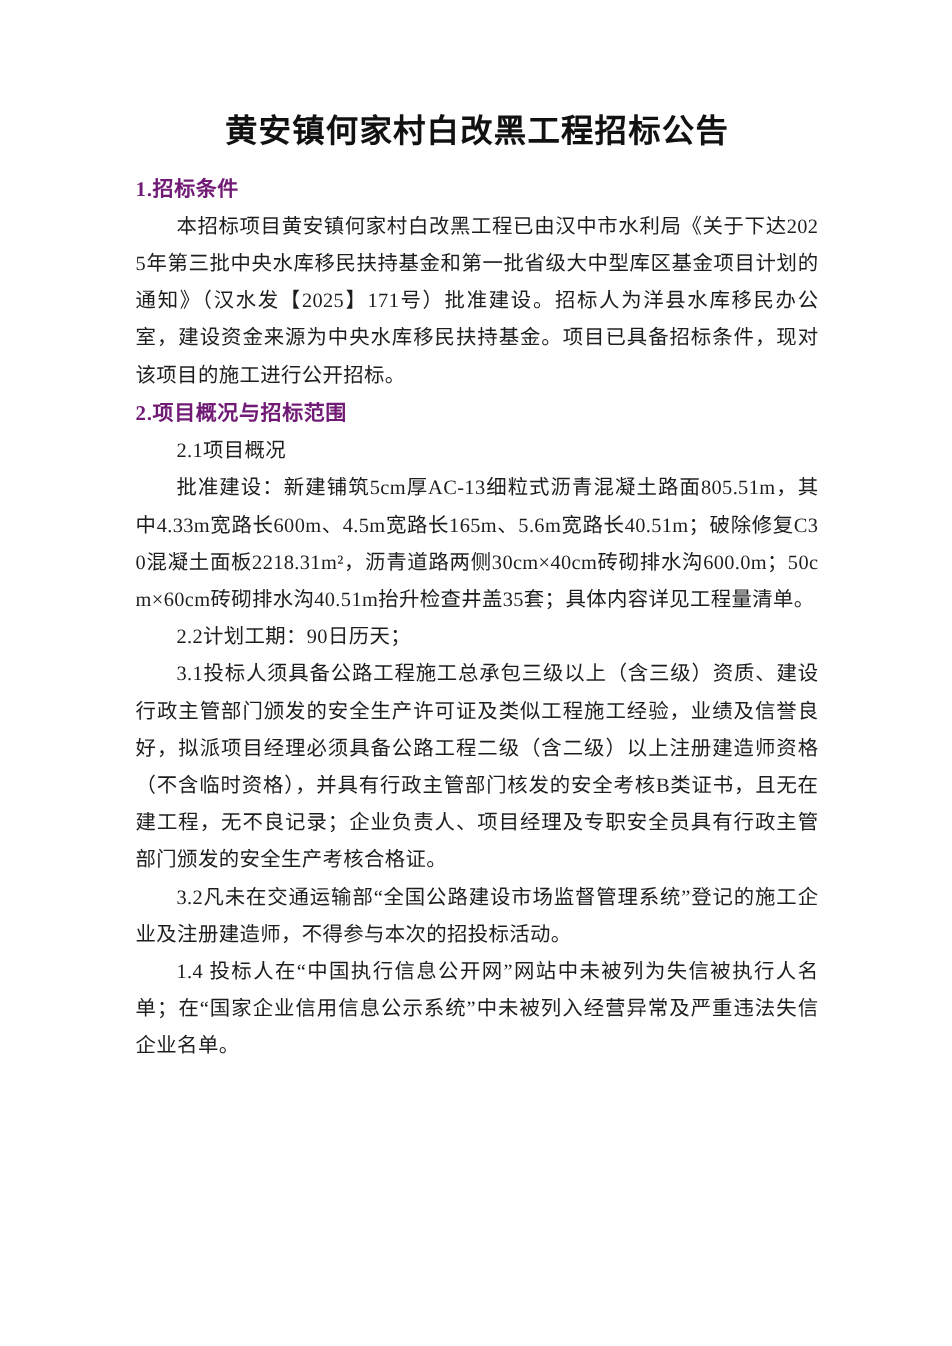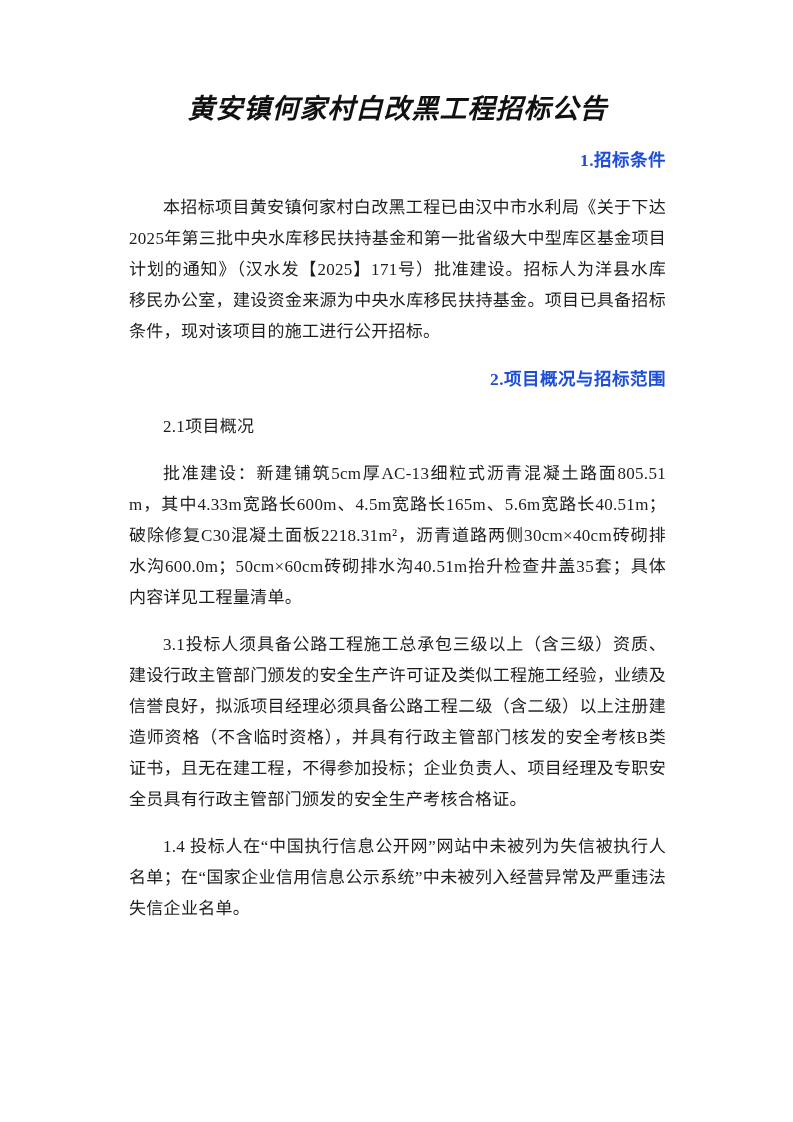--- a/index.html
+++ b/index.html
@@ -22,33 +22,31 @@
     overflow: hidden;
   }
   .doc-title {
     font-size: 27px;
     font-weight: bold;
     text-align: center;
     margin: 0 0 13px 0;
     line-height: 38px;
     letter-spacing: 1px;
     color: #111111;
-    font-style: italic;
   }
   .sec-heading {
     font-size: 17.5px;
     font-weight: bold;
-    margin: 16px;
+    margin: 0;
     line-height: 32px;
-    color: #1d4ed8;
+    color: #701a75;
     letter-spacing: 0.5px;
-    text-align: right;
   }
   .para {
-    margin: 16px;
+    margin: 0;
     text-indent: 2em;
     text-align: justify;
     text-justify: inter-ideograph;
     letter-spacing: 0.3px;
     word-break: break-all;
   }
 </style>
 </head>
 <body>
 
@@ -58,20 +56,22 @@
 
   <section>
     <h2 class="sec-heading">1.招标条件</h2>
     <p class="para">本招标项目黄安镇何家村白改黑工程已由汉中市水利局《关于下达2025年第三批中央水库移民扶持基金和第一批省级大中型库区基金项目计划的通知》（汉水发【2025】171号）批准建设。招标人为洋县水库移民办公室，建设资金来源为中央水库移民扶持基金。项目已具备招标条件，现对该项目的施工进行公开招标。</p>
   </section>
 
   <section>
     <h2 class="sec-heading">2.项目概况与招标范围</h2>
     <p class="para">2.1项目概况</p>
     <p class="para">批准建设：新建铺筑5cm厚AC-13细粒式沥青混凝土路面805.51m，其中4.33m宽路长600m、4.5m宽路长165m、5.6m宽路长40.51m；破除修复C30混凝土面板2218.31m²，沥青道路两侧30cm×40cm砖砌排水沟600.0m；50cm×60cm砖砌排水沟40.51m抬升检查井盖35套；具体内容详见工程量清单。</p>
+    <p class="para">2.2计划工期：90日历天；</p>
   </section>
 
   <section>
-    <p class="para">3.1投标人须具备公路工程施工总承包三级以上（含三级）资质、建设行政主管部门颁发的安全生产许可证及类似工程施工经验，业绩及信誉良好，拟派项目经理必须具备公路工程二级（含二级）以上注册建造师资格（不含临时资格），并具有行政主管部门核发的安全考核B类证书，且无在建工程，不得参加投标；企业负责人、项目经理及专职安全员具有行政主管部门颁发的安全生产考核合格证。</p>
+    <p class="para">3.1投标人须具备公路工程施工总承包三级以上（含三级）资质、建设行政主管部门颁发的安全生产许可证及类似工程施工经验，业绩及信誉良好，拟派项目经理必须具备公路工程二级（含二级）以上注册建造师资格（不含临时资格），并具有行政主管部门核发的安全考核B类证书，且无在建工程，无不良记录；企业负责人、项目经理及专职安全员具有行政主管部门颁发的安全生产考核合格证。</p>
+    <p class="para">3.2凡未在交通运输部“全国公路建设市场监督管理系统”登记的施工企业及注册建造师，不得参与本次的招投标活动。</p>
     <p class="para">1.4 投标人在“中国执行信息公开网”网站中未被列为失信被执行人名单；在“国家企业信用信息公示系统”中未被列入经营异常及严重违法失信企业名单。</p>
   </section>
 
 </div>
 
 </body></html>

